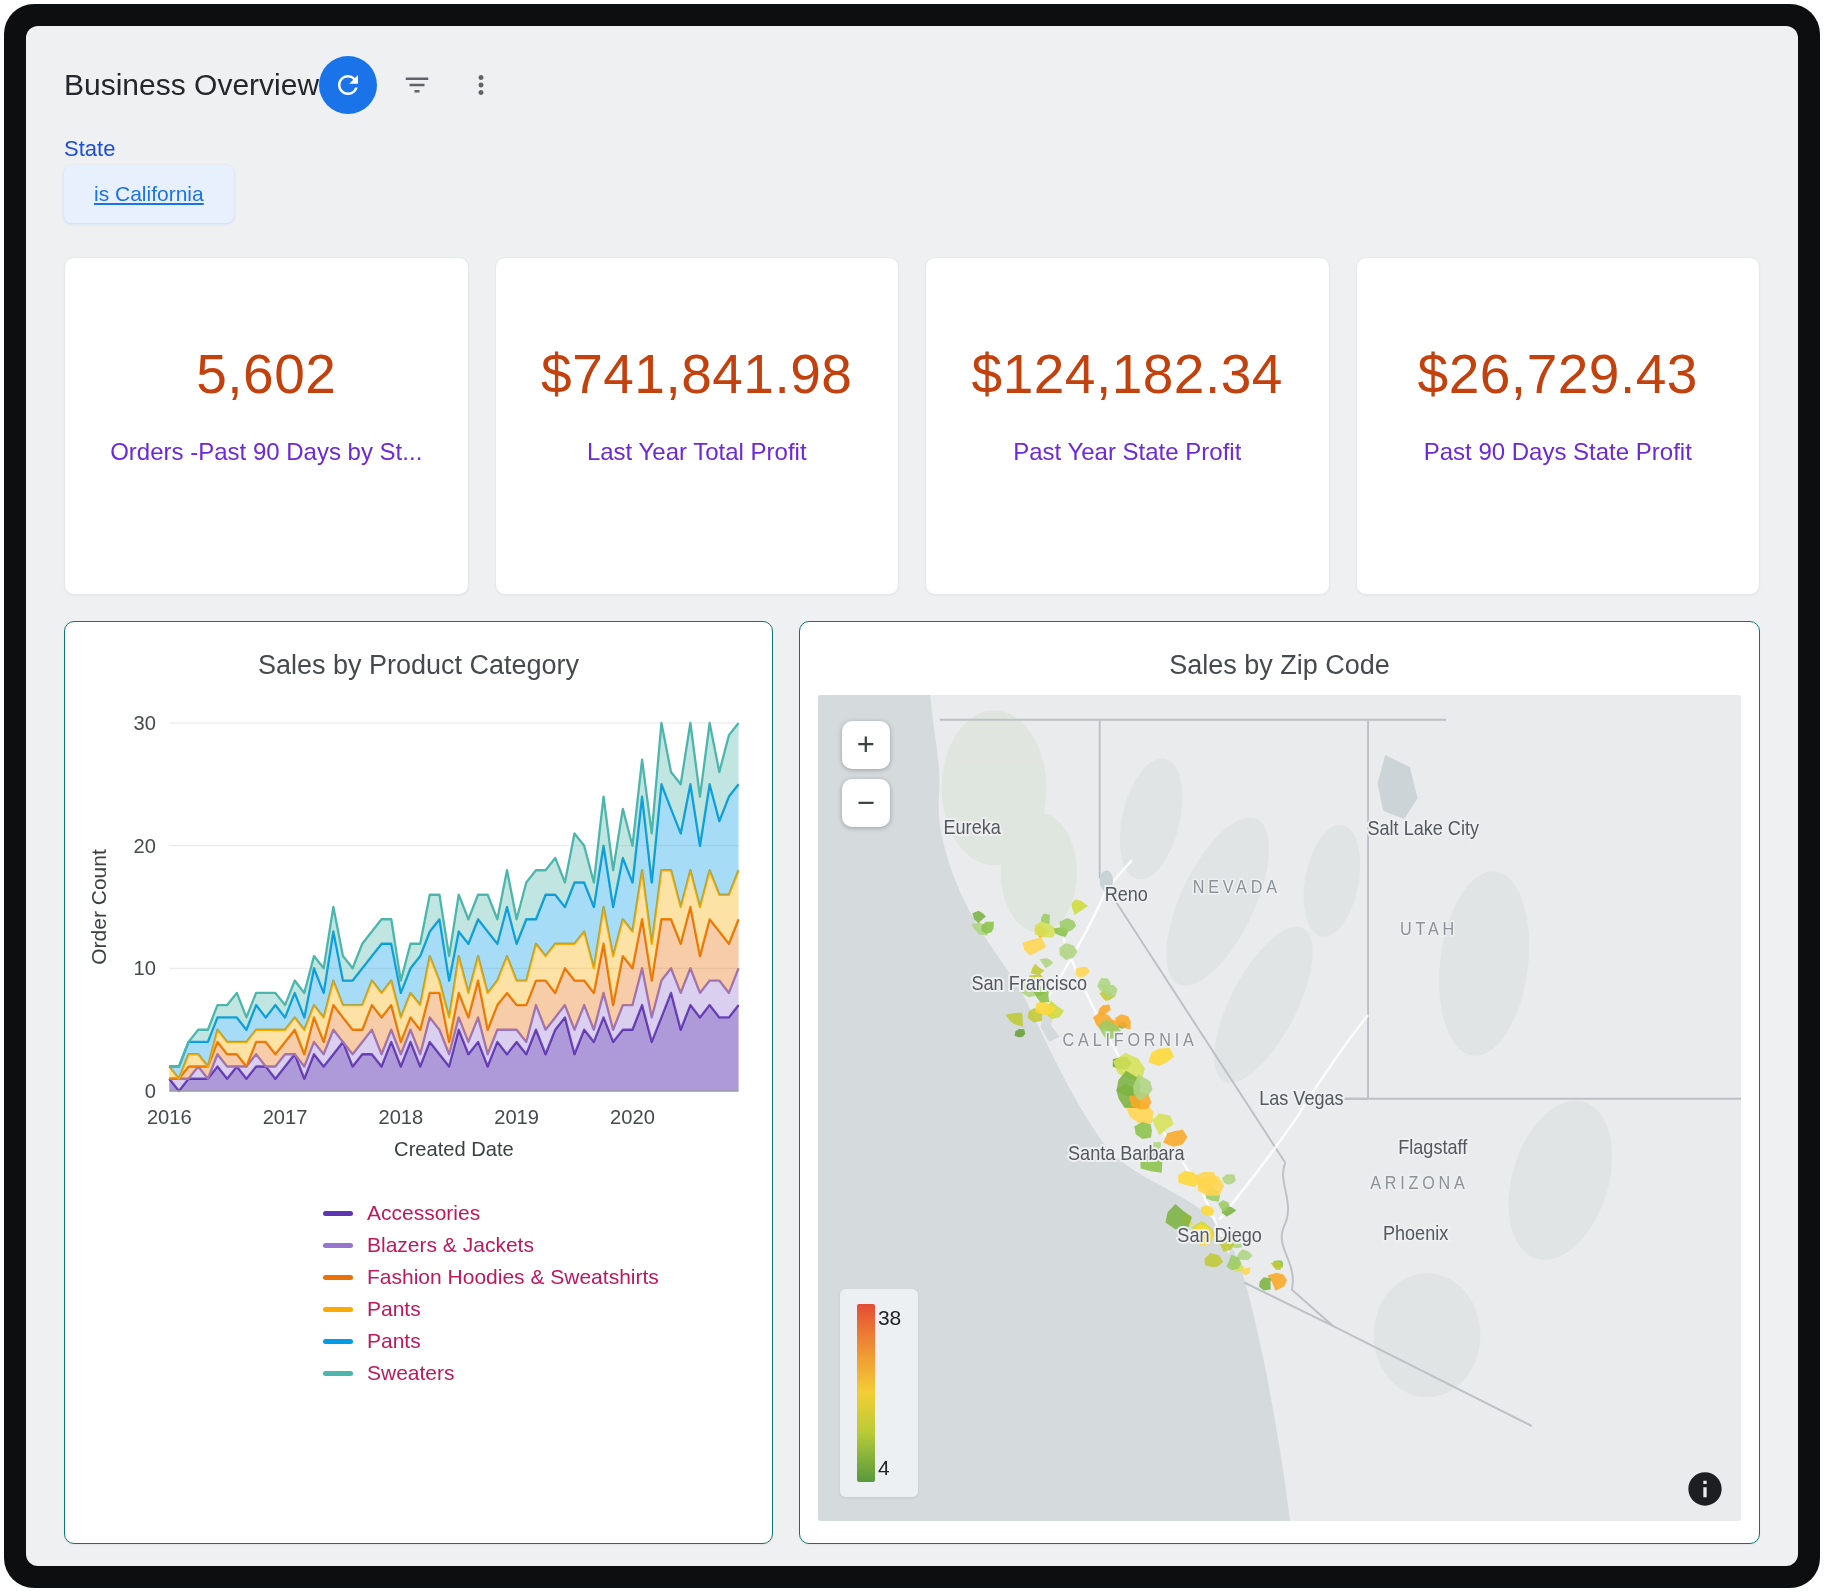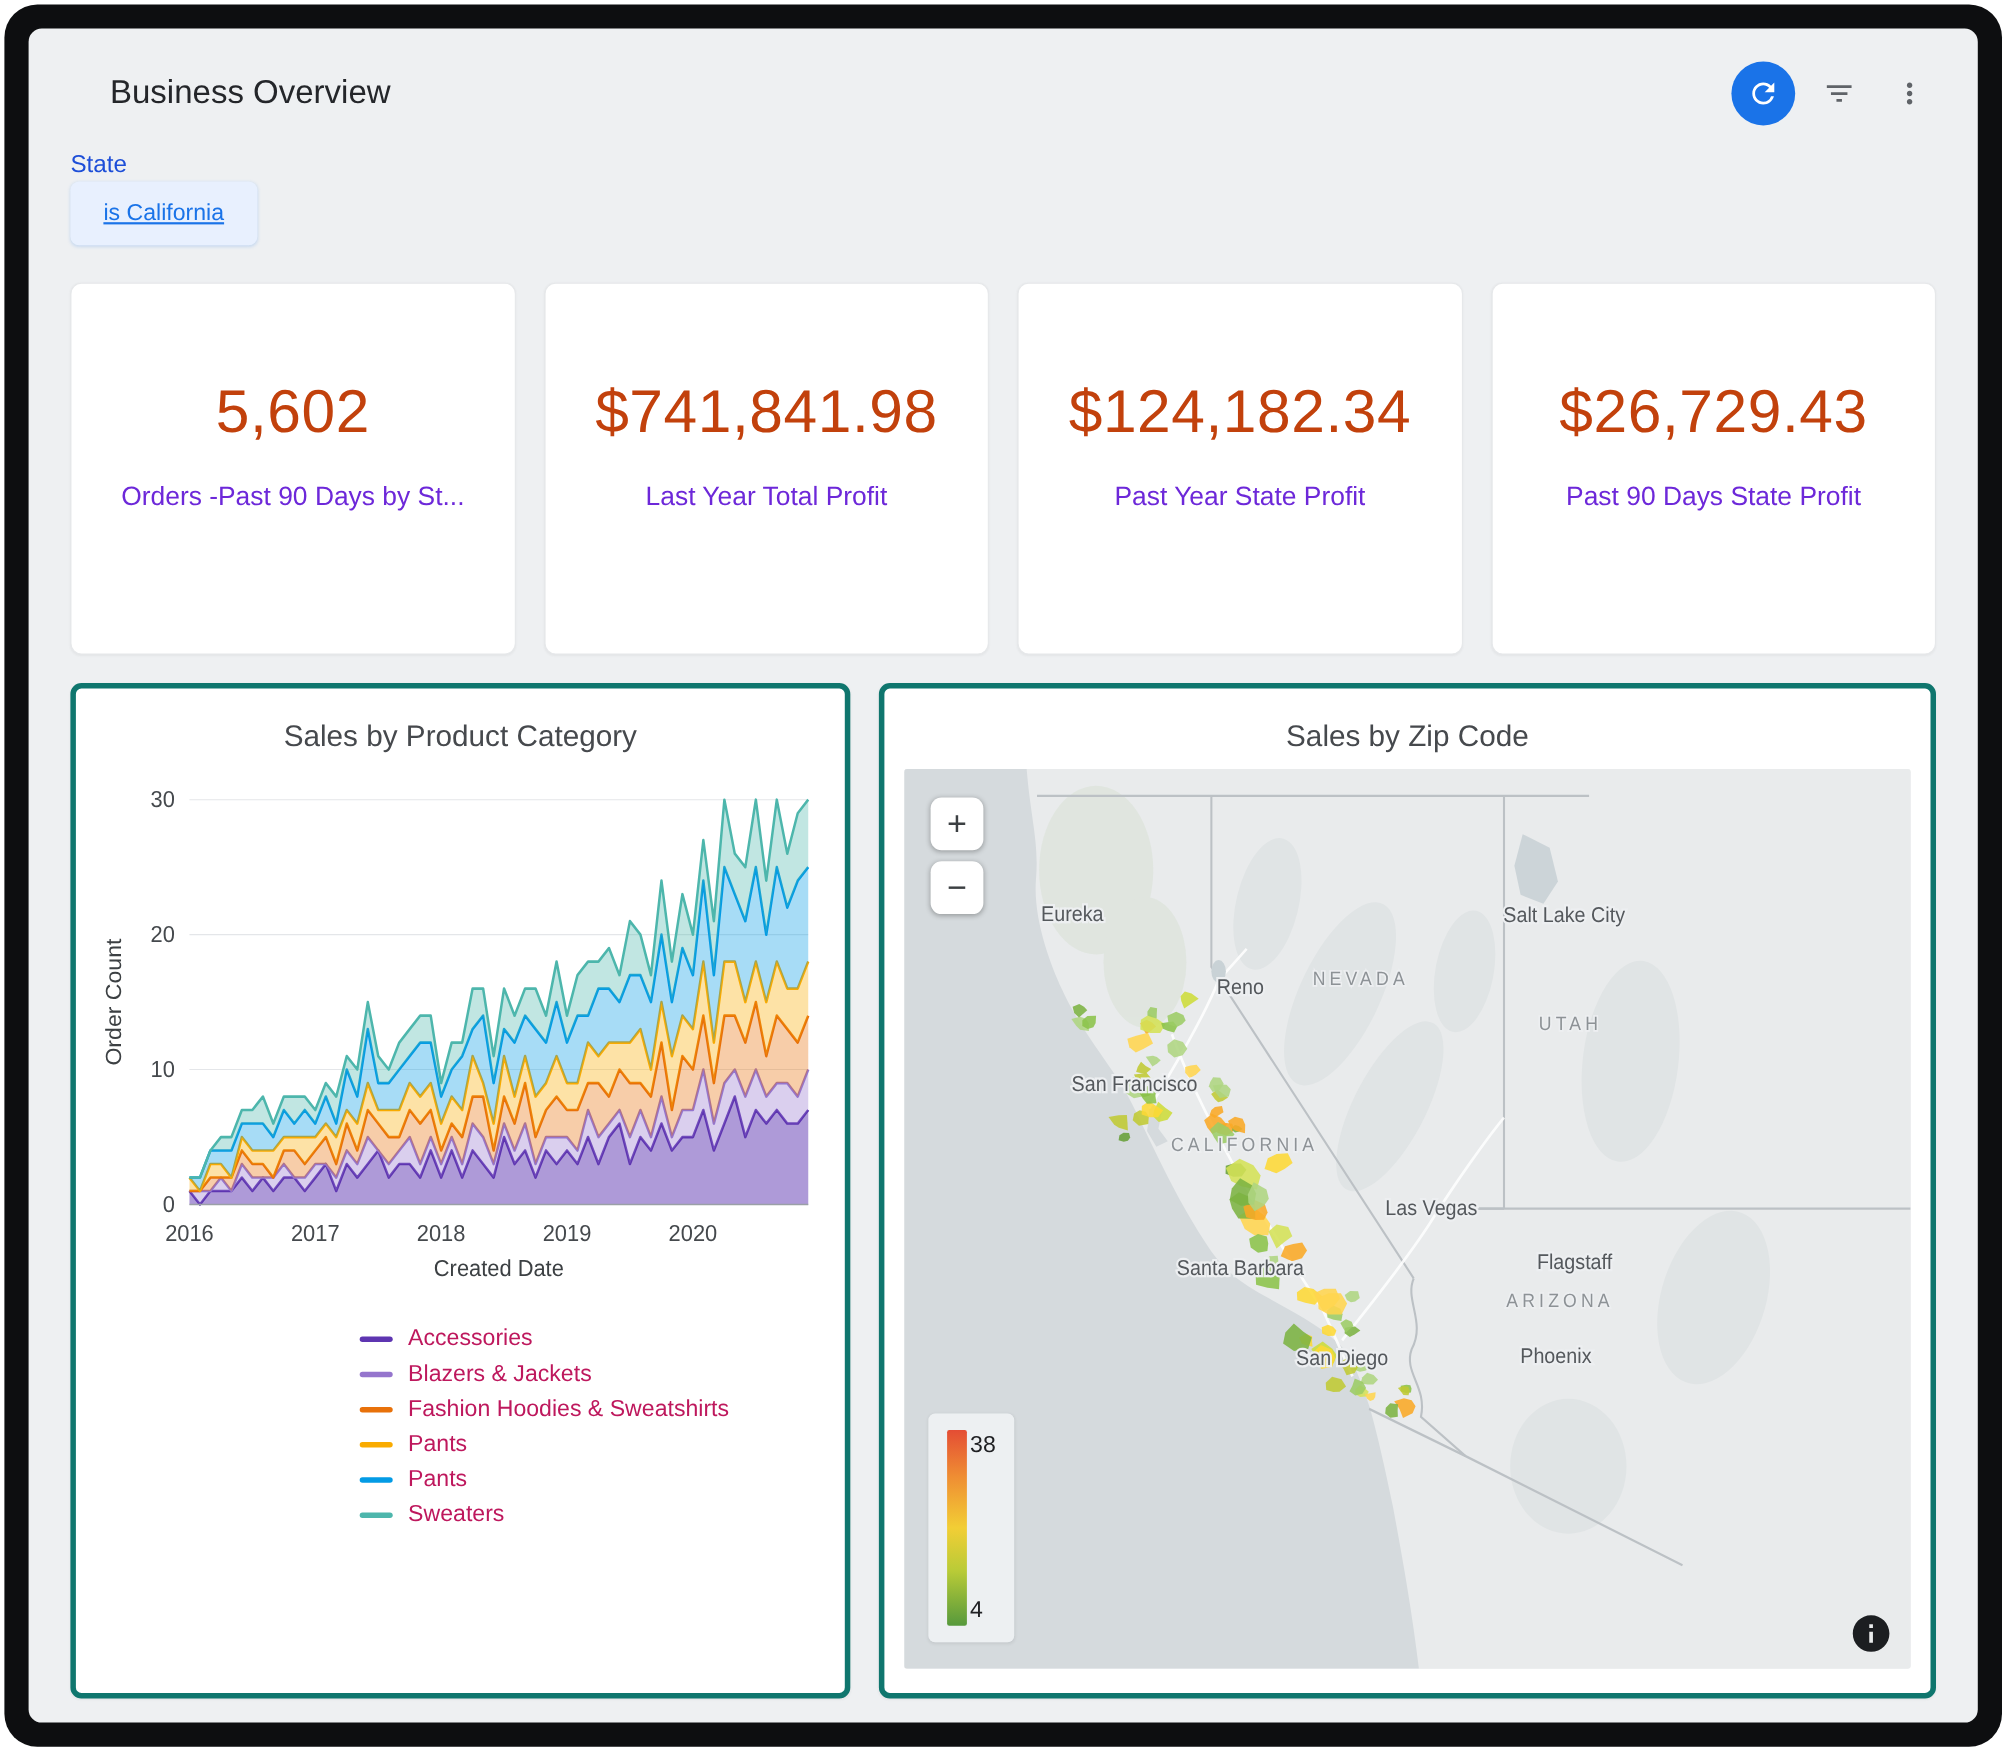--- a/index.html
+++ b/index.html
@@ -1,21 +1,21 @@
 <!DOCTYPE html>
 <html><head>
 <meta charset="utf-8">
 <style>
   html,body{margin:0;padding:0;}
   body{width:1824px;height:1592px;background:#ffffff;font-family:"Liberation Sans",sans-serif;overflow:hidden;position:relative;}
   .frame{position:absolute;top:4px;left:4px;right:4px;bottom:4px;background:#0d0e10;border-radius:30px;padding:22px;box-sizing:border-box;}
   .app{width:100%;height:100%;background:#eef0f2;border-radius:12px;padding:28px 38px 22px;box-sizing:border-box;display:flex;flex-direction:column;overflow:hidden;}
 
   
-  .header{display:flex;align-items:center;justify-content:space-between;height:62px;flex:0 0 auto;margin-left:36px;}
+  .header{display:flex;align-items:center;justify-content:flex-start;height:62px;flex:0 0 auto;}
   .page-title{font-size:30px;color:#24262a;}
   .header-actions{display:flex;align-items:center;gap:16px;}
   .refresh-btn{width:58px;height:58px;border-radius:50%;background:#1a73e8;display:flex;align-items:center;justify-content:center;cursor:pointer;}
   .refresh-btn svg{width:30px;height:30px;}
   .icon-btn{width:48px;height:48px;display:flex;align-items:center;justify-content:center;border-radius:50%;cursor:pointer;}
   .icon-btn svg{width:30px;height:30px;}
 
   
   .filter-section{margin-top:20px;flex:0 0 auto;}
   .filter-label{font-size:22px;color:#1d4ed8;margin-bottom:3px;}
@@ -23,21 +23,21 @@
 
   
   .kpi-row{display:grid;grid-template-columns:repeat(4,1fr);gap:26px;margin-top:34px;flex:0 0 auto;}
   .kpi-card{background:#ffffff;border:1px solid #e6e8ea;border-radius:10px;height:338px;box-sizing:border-box;display:flex;align-items:center;justify-content:center;box-shadow:0 1px 2px rgba(60,64,67,.06);}
   .kpi-inner{display:flex;flex-direction:column;align-items:center;transform:translateY(-22px);max-width:94%;}
   .kpi-value{font-size:55px;font-weight:500;color:#c2410c;letter-spacing:.5px;white-space:nowrap;}
   .kpi-label{font-size:24px;color:#6d28d9;margin-top:32px;max-width:100%;white-space:nowrap;overflow:hidden;text-overflow:ellipsis;}
 
   
   .charts-row{display:flex;gap:26px;margin-top:26px;flex:1;min-height:0;}
-  .chart-card{background:#ffffff;border:5px solid #0f766e;border-radius:10px;box-shadow:0 1px 2px rgba(60,64,67,.06);display:flex;flex-direction:column;padding:22px 18px;box-sizing:border-box;min-width:0;}
+  .chart-card{background:#ffffff;border:1px solid #0f766e;border-radius:10px;box-shadow:0 1px 2px rgba(60,64,67,.06);display:flex;flex-direction:column;padding:22px 18px;box-sizing:border-box;min-width:0;}
   .chart-card.left{flex:0 0 41.8%;}
   .chart-card.right{flex:1;}
   .chart-title{text-align:center;font-size:27px;color:#46494d;margin:6px 0 2px;flex:0 0 auto;}
 
   #category-chart-svg{width:100%;height:470px;margin-top:14px;flex:0 0 auto;}
   .legend{margin:34px 0 0 240px;display:flex;flex-direction:column;gap:8px;}
   .legend-row{display:flex;align-items:center;gap:14px;}
   .legend-swatch{width:30px;height:5px;border-radius:3px;flex:0 0 auto;}
   .legend-label{font-size:21px;color:#be185d;}
 

